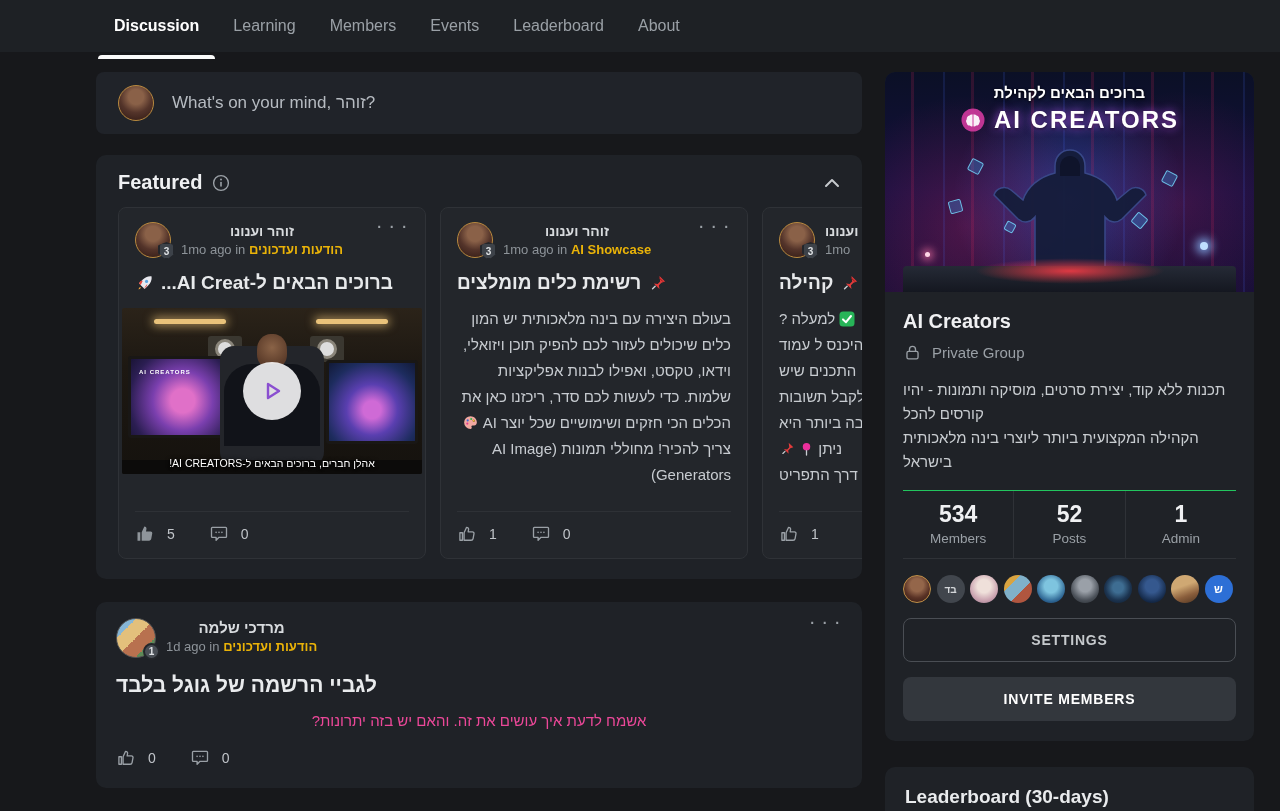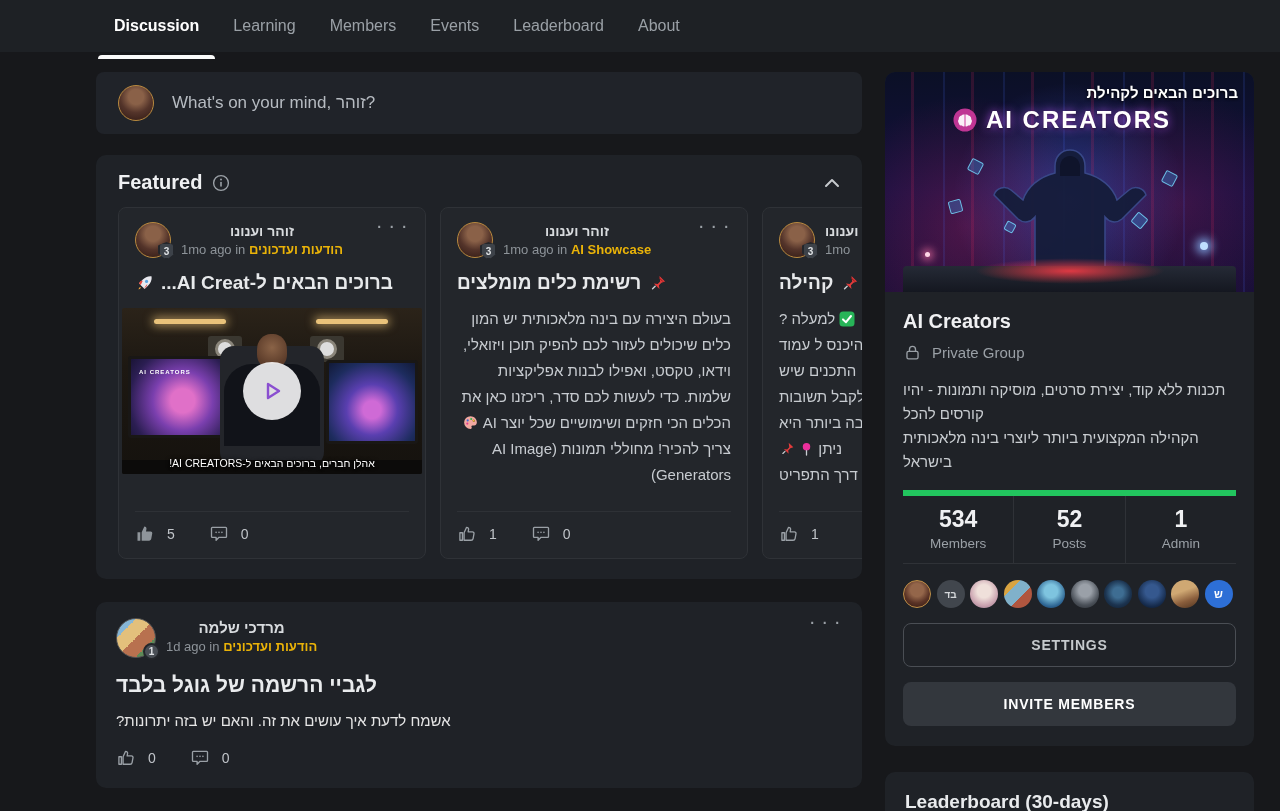--- a/index.html
+++ b/index.html
@@ -123,21 +123,21 @@
     display:flex; align-items:center; gap:12px; }
   .count { font-size:14px; color:#c0c4c9; margin-right:22px; }
   .act-icon { display:flex; cursor:pointer; }
   .emoji-ic { display:inline-flex; flex:none; }
   
   .post { margin-top:23px; padding:16px 20px 20px; min-height:185px; cursor:pointer; }
   .post .mc-head .avatar { width:40px; height:40px; }
   .post .level-badge { background:#4a4f56; border-radius:50%; clip-path:none; width:17px; height:17px; }
   .post-title { margin-top:15px; font-size:21px; font-weight:700; color:#e9ebed;
     direction:rtl; text-align:left; }
-  .post-body { margin-top:15px; font-size:15px; color:#e5e5e5; direction:rtl; text-align:left; }
+  .post-body { margin-top:15px; font-size:15px; color:#ec4899; direction:rtl; text-align:center; }
   .post-footer { margin-top:19px; display:flex; align-items:center; gap:12px; }
   
   .sidecard { overflow:hidden; }
   .banner { height:220px; position:relative; overflow:hidden;
     background:linear-gradient(180deg,#0b1026 0%,#141040 55%,#1a0f38 100%); cursor:pointer; }
   .streaks { position:absolute; inset:0;
     background:
       repeating-linear-gradient(90deg, transparent 0 26px, rgba(235,40,90,.16) 26px 29px, transparent 29px 58px, rgba(70,110,255,.14) 58px 60px),
       radial-gradient(circle at 22% 70%, rgba(235,40,110,.25), transparent 40%),
       radial-gradient(circle at 80% 60%, rgba(235,40,110,.18), transparent 35%),
@@ -149,33 +149,33 @@
   .cb5 { left:120px; top:150px; width:10px; height:10px; }
   .glowdot { position:absolute; border-radius:50%; }
   .gd1 { width:8px; height:8px; right:46px; top:170px; background:#bfe0ff; box-shadow:0 0 10px 4px rgba(140,190,255,.8); }
   .gd2 { width:5px; height:5px; left:40px; top:180px; background:#ffd7e6; box-shadow:0 0 8px 3px rgba(255,120,170,.8); }
   .silhouette { position:absolute; left:50%; bottom:0; transform:translateX(-50%); }
   .kb-glow { position:absolute; left:50%; bottom:8px; transform:translateX(-50%);
     width:190px; height:26px; background:radial-gradient(ellipse at center, rgba(255,60,70,.85), rgba(255,60,70,0) 70%);
     border-radius:50%; }
   .deskline { position:absolute; left:18px; right:18px; bottom:0; height:26px;
     background:linear-gradient(180deg,#252a36,#141720); border-radius:4px 4px 0 0; }
-  .banner-text { position:absolute; left:0; right:16px; top:12px; text-align:right; z-index:3; }
+  .banner-text { position:absolute; left:0; right:0; top:12px; text-align:center; z-index:3; }
   .banner-line1 { font-size:15px; font-weight:700; color:#fff; direction:rtl;
     text-shadow:0 1px 3px #000; }
   .banner-line2 { margin-top:4px; display:flex; align-items:center; justify-content:center; gap:8px;
     font-size:24px; font-weight:800; letter-spacing:2px; color:#fff;
     text-shadow:0 0 10px rgba(190,90,255,.9), 0 1px 3px #000; }
   .side-body { padding:18px 18px 20px; }
   .group-name { font-size:20px; font-weight:700; color:#f0f1f3; }
   .privacy { margin-top:10px; display:flex; align-items:center; gap:10px;
     font-size:15px; color:#9aa0a6; }
   .group-desc { margin-top:16px; font-size:15px; line-height:24px; color:#c9cdd1;
     direction:rtl; text-align:left; }
-  .stats { margin-top:16px; border-top:6px solid #22c55e; border-bottom:1px solid #2f3237;
+  .stats { margin-top:16px; border-top:1px solid #22c55e; border-bottom:1px solid #2f3237;
     display:flex; }
   .stat { flex:1; text-align:center; padding:10px 0 12px; cursor:pointer; }
   .stat + .stat { border-left:1px solid #2f3237; }
   .stat-value { font-size:23px; font-weight:700; color:#f0f1f3; }
   .stat-label { margin-top:3px; font-size:13.5px; color:#9aa0a6; }
   .avatars-row { margin-top:16px; display:flex; gap:5.5px; }
   .sav { width:28px; height:28px; border-radius:50%; flex:none; cursor:pointer;
     display:flex; align-items:center; justify-content:center;
     font-size:10px; font-weight:700; color:#d4d7da; }
   .sa1 { background:radial-gradient(circle at 50% 35%, #94664a 0 30%, #5a3326 60%, #30160f); border:1px solid #c09048; }

